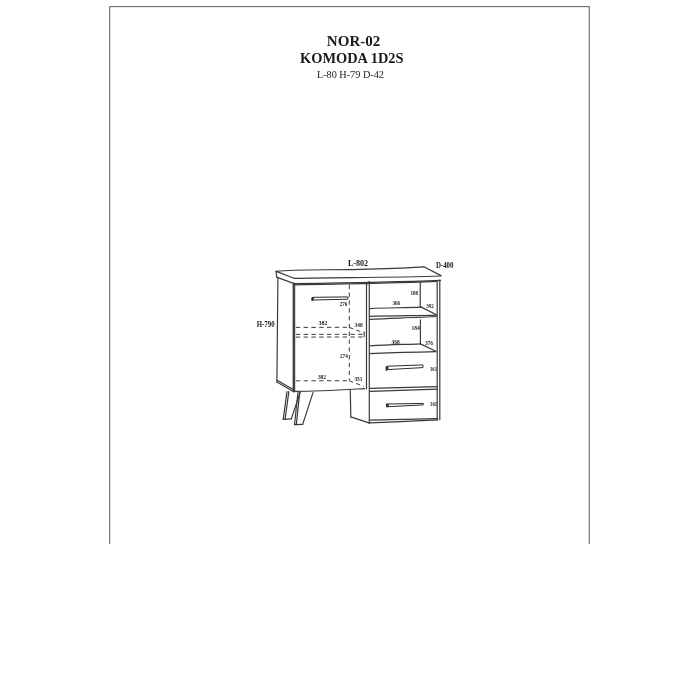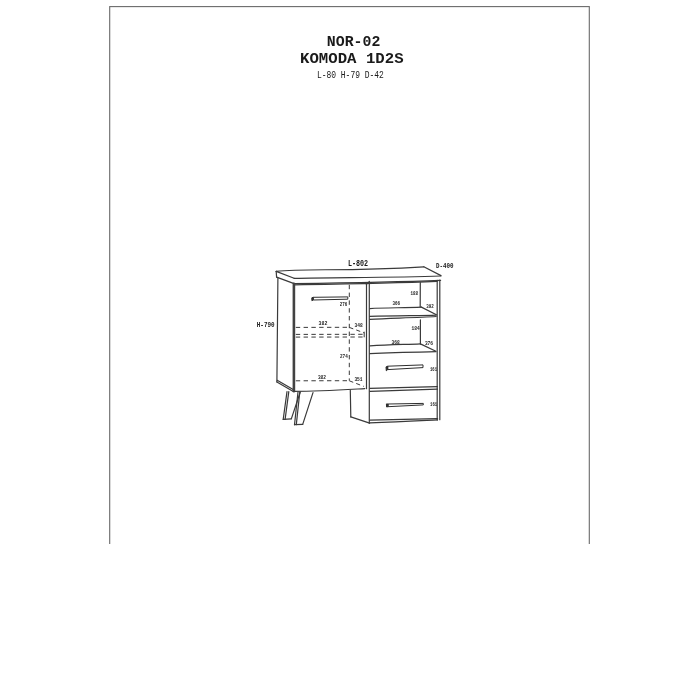--- a/index.html
+++ b/index.html
@@ -1,16 +1,16 @@
 <!DOCTYPE html>
 <html><head>
 <meta charset="utf-8">
 <style>
   html,body{margin:0;padding:0;background:#ffffff;}
-  .page{width:700px;height:544px;position:relative;background:#ffffff;font-family:Liberation Mono, monospace;}
+  .page{width:700px;height:544px;position:relative;background:#ffffff;font-family:Liberation Serif, serif;}
   svg{position:absolute;left:0;top:0;}
   text{fill:#1a1a1a;}
 </style>
 </head>
 <body>
 <div class="page">
 <svg width="700" height="700" viewBox="0 0 700 700">
 
   <rect x="0" y="0" width="700" height="700" fill="#ffffff"></rect>
 

